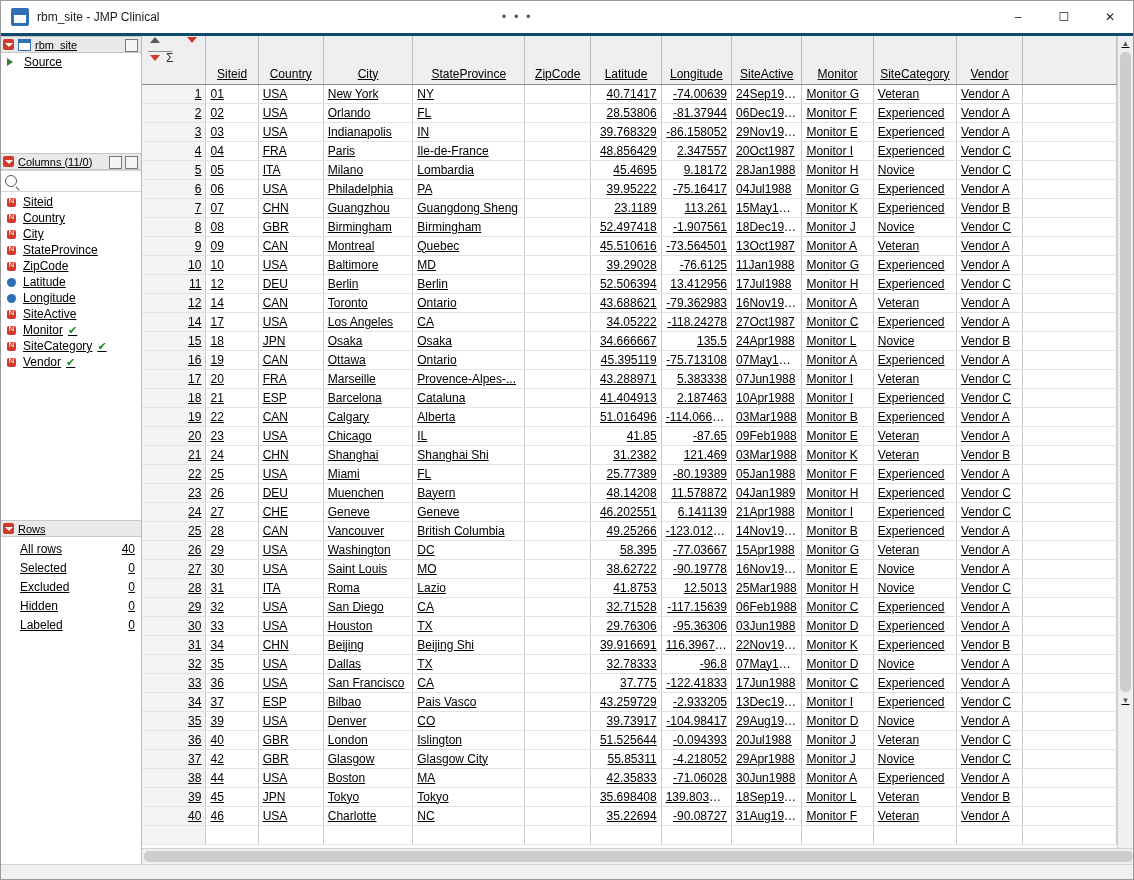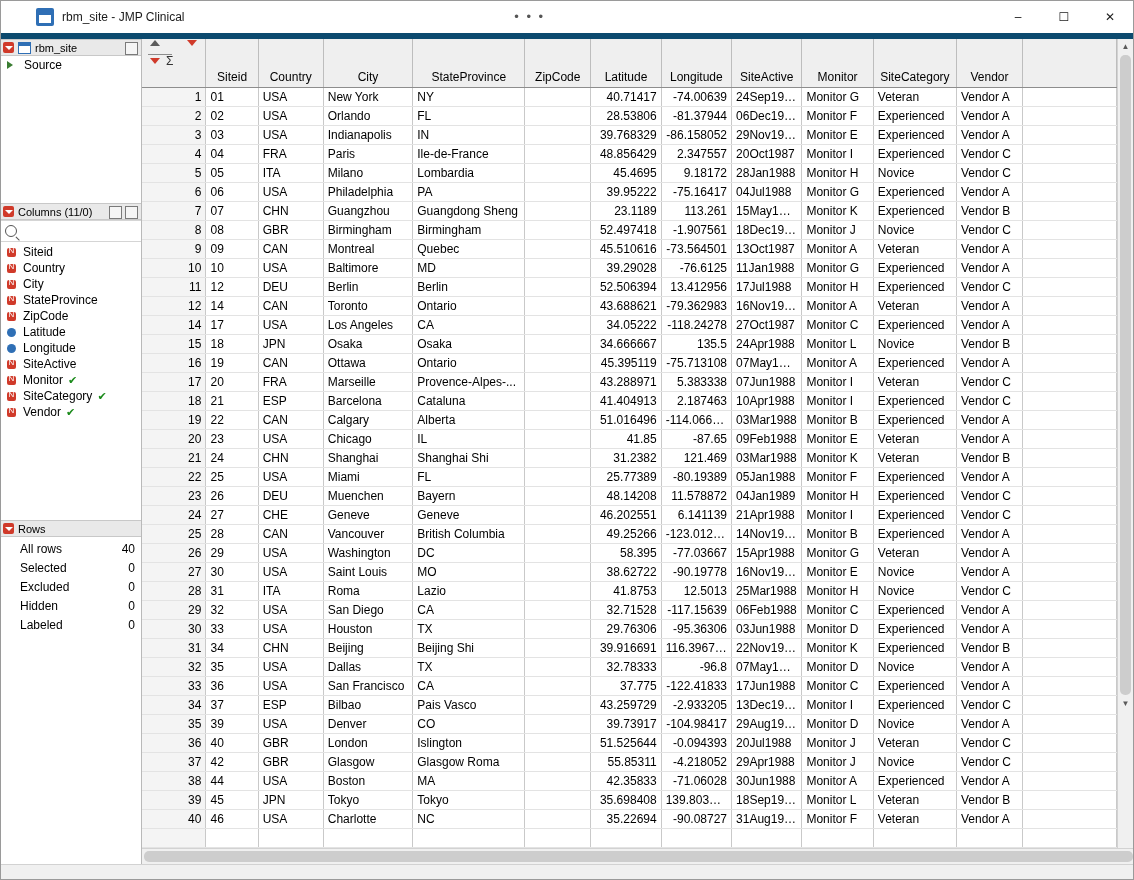--- a/index.html
+++ b/index.html
@@ -9,21 +9,21 @@
     font-size:12px;color:#000;background:#f0f0f0;
   }
   .window{
     width:1134px;height:880px;box-sizing:border-box;
     border:1px solid #9a9a9a;background:#ffffff;
     display:flex;flex-direction:column;
   }
   
   .titlebar{
     height:32px;flex:0 0 32px;display:flex;align-items:center;
-    background:#ffffff;border-bottom:6px solid #0c4a6e;padding-left:25px;
+    background:#ffffff;border-bottom:3px solid #0c4a6e;
   }
   .title-icon{
     width:18px;height:18px;margin-left:10px;margin-right:8px;
     background:#2f6fb5;border-radius:2px;position:relative;flex:0 0 18px;
   }
   .title-icon:before{
     content:"";position:absolute;left:3px;top:3px;width:12px;height:12px;
     background:#ffffff;
   }
   .title-icon:after{
@@ -32,21 +32,21 @@
   }
   .title-text{font-size:12px;color:#1a1a1a;}
   .title-dots{flex:1;text-align:center;color:#555;letter-spacing:2px;font-size:13px;
     padding-right:120px;line-height:40px;}
   .winbtns{display:flex;height:32px;}
   .winbtn{
     width:46px;height:32px;display:flex;align-items:center;justify-content:center;
     font-size:12px;color:#1a1a1a;
   }
   
-  .body{flex:1;display:flex;min-height:0;background:#15803d;}
+  .body{flex:1;display:flex;min-height:0;background:#15803d;text-decoration:underline;}
   
   .leftpanel{
     width:141px;flex:0 0 141px;box-sizing:border-box;
     border-right:1px solid #b9b9b9;background:#ffffff;
     display:flex;flex-direction:column;
   }
   .panel-head{
     height:17px;box-sizing:border-box;display:flex;align-items:center;
     background:#e9e9e9;border-bottom:1px solid #c8c8c8;border-top:1px solid #c8c8c8;
     font-size:11px;padding:0 2px;position:relative;
@@ -168,21 +168,21 @@
     <div class="leftpanel">
 
       <div class="panel-head">
         <div class="disc"></div>
         <div class="tbl-icon"></div>
         <div class="label">rbm_site</div>
         <div class="right-icons">
           <div class="mini-sq"></div>
         </div>
       </div>
-      <div class="panel-body" style="height:147px;">
+      <div class="panel-body" style="height:100px;">
         <div class="src-row">
           <div class="tri"></div>
           <span>Source</span>
         </div>
       </div>
 
       <div class="panel-head">
         <div class="disc"></div>
         <div class="label">Columns (11/0)</div>
         <div class="right-icons">
@@ -843,21 +843,21 @@
                   <td class="txt">Monitor J</td>
                   <td class="txt">Veteran</td>
                   <td class="txt">Vendor C</td>
                   <td></td>
                 </tr>
                 <tr>
                   <td class="rownum">37</td>
                   <td class="txt">42</td>
                   <td class="txt">GBR</td>
                   <td class="txt">Glasgow</td>
-                  <td class="txt">Glasgow Roma</td>
+                  <td class="txt">Glasgow City</td>
                   <td class="txt"></td>
                   <td class="num">55.85311</td>
                   <td class="num">-4.218052</td>
                   <td class="txt">29Apr1988</td>
                   <td class="txt">Monitor J</td>
                   <td class="txt">Novice</td>
                   <td class="txt">Vendor C</td>
                   <td></td>
                 </tr>
                 <tr>

